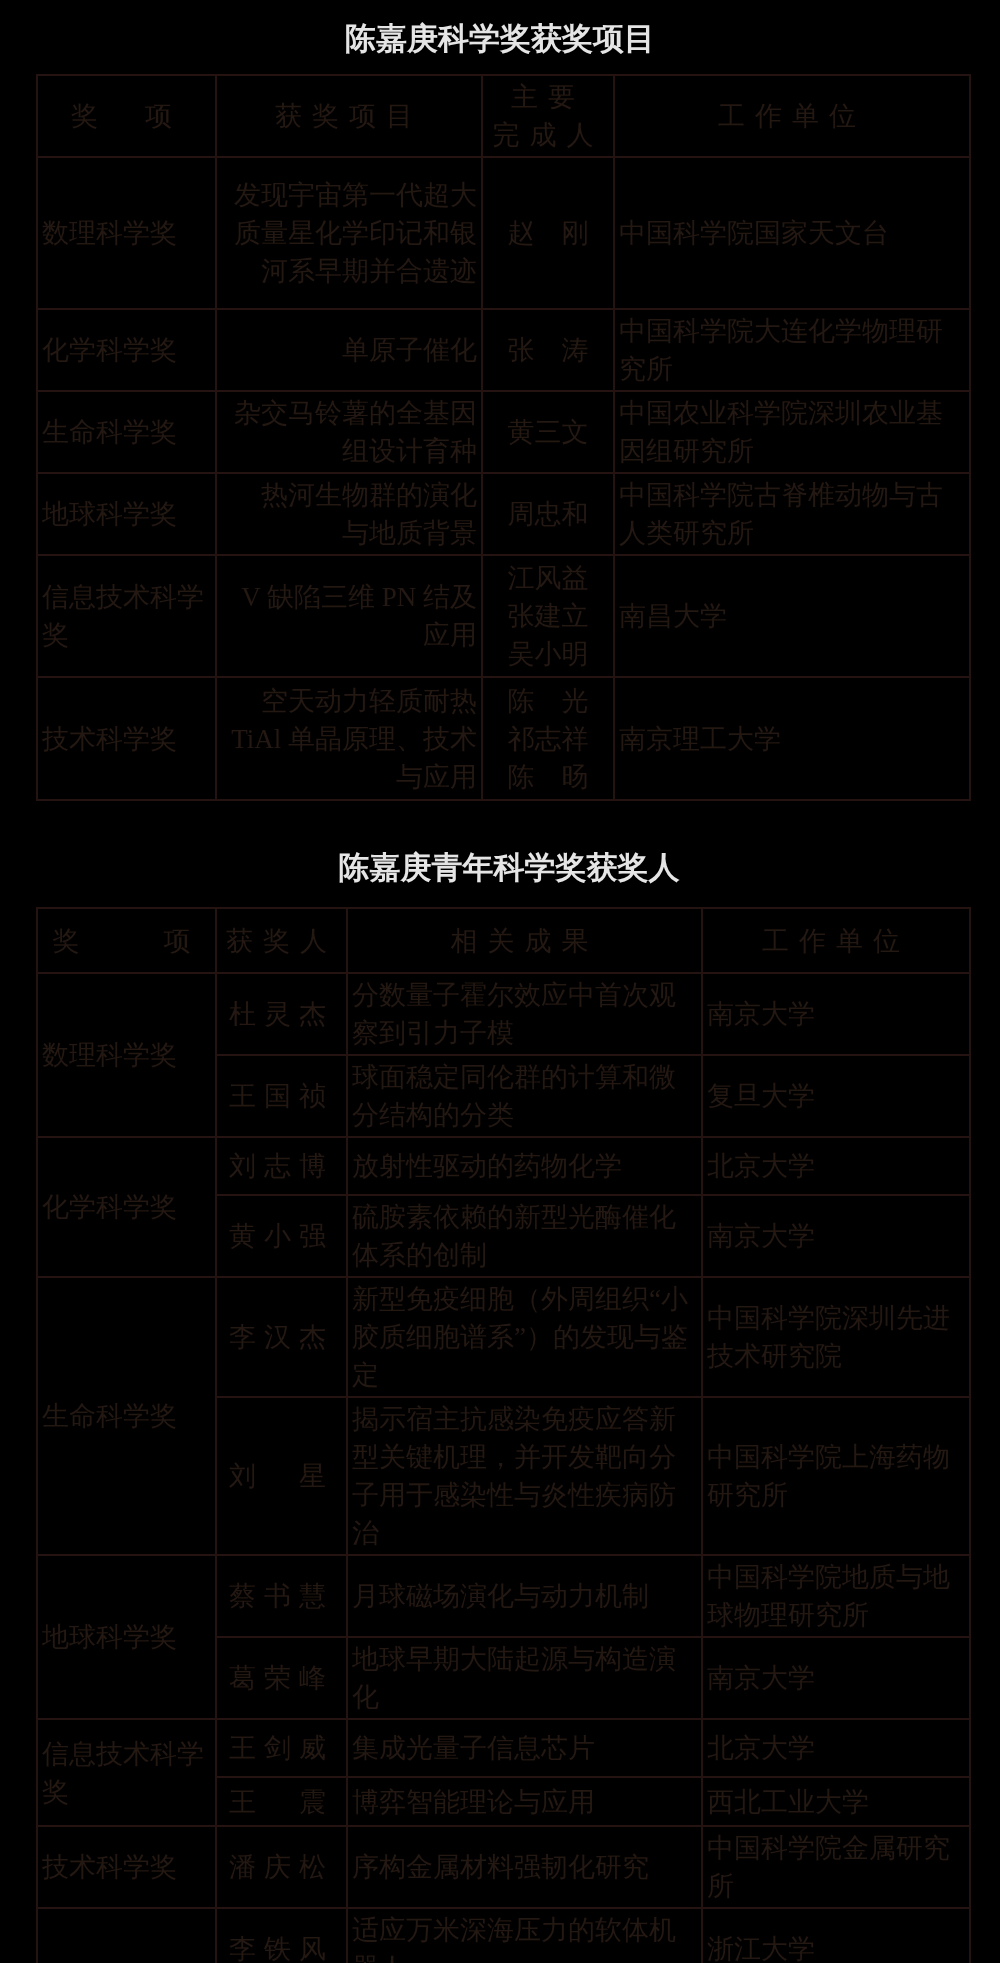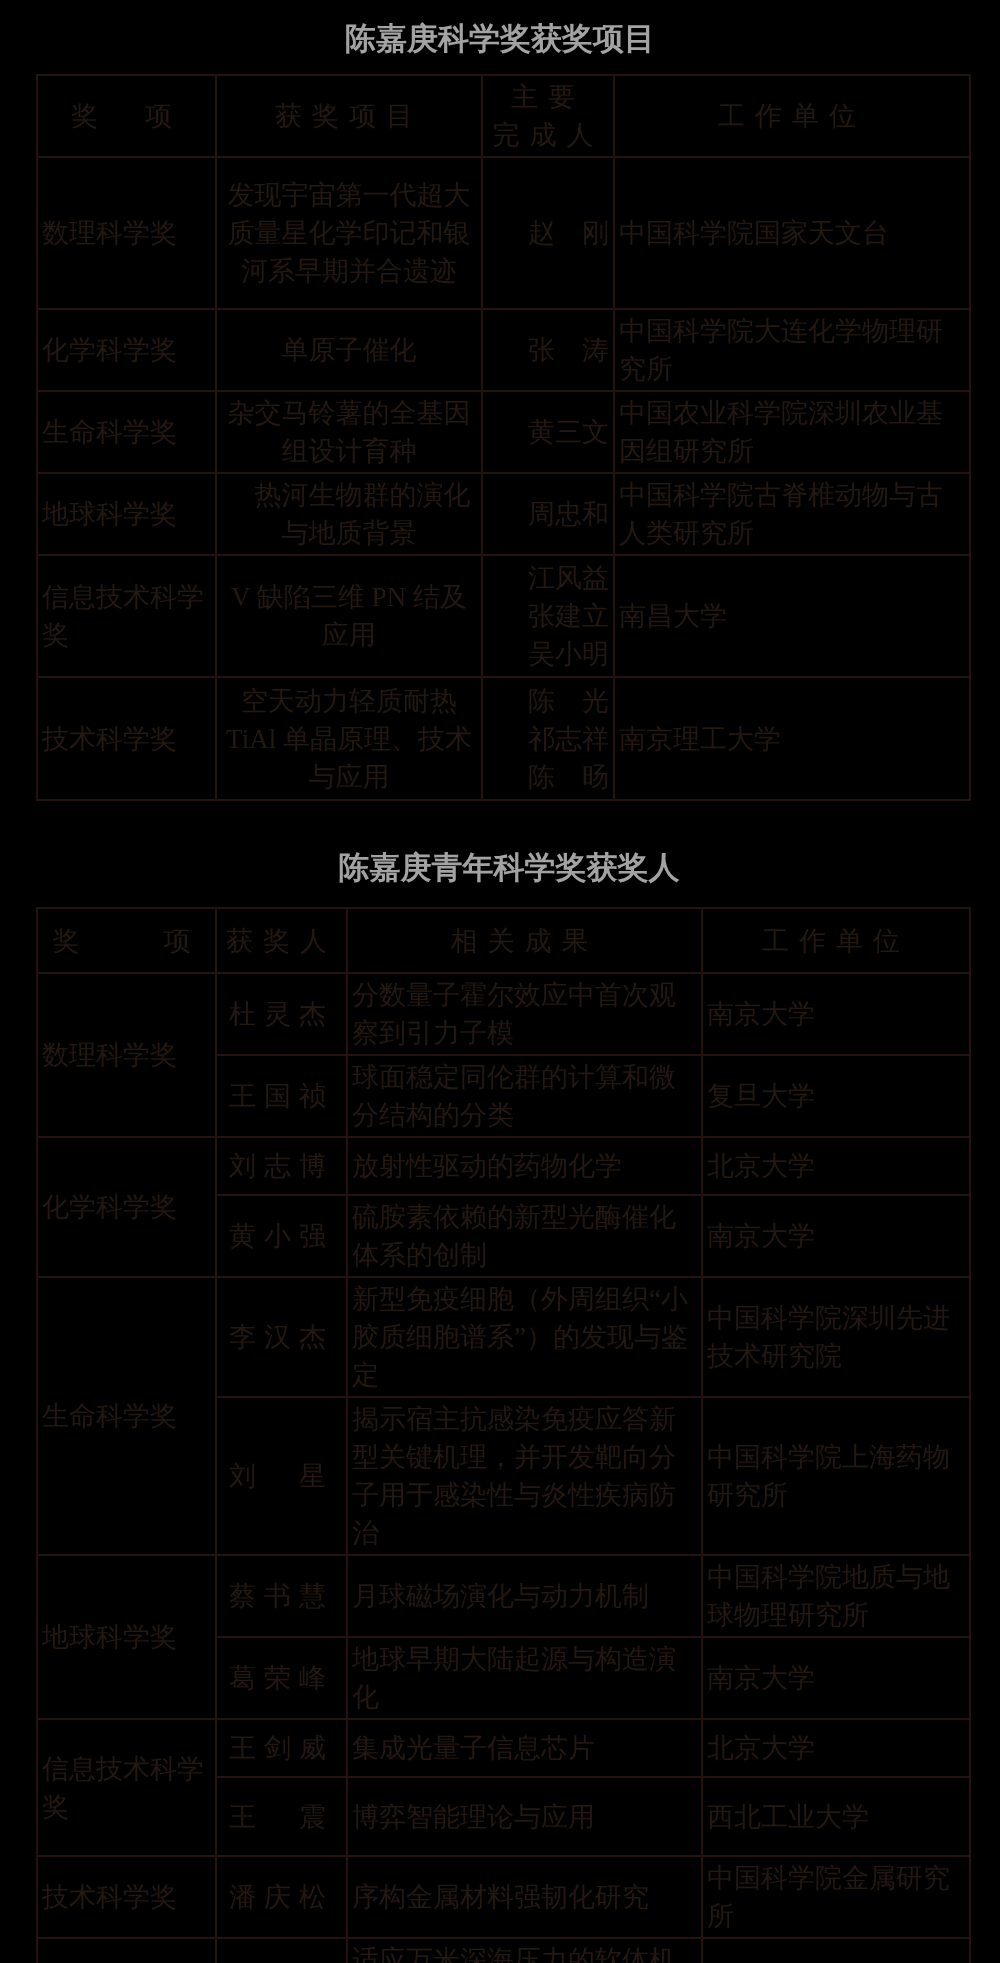--- a/index.html
+++ b/index.html
@@ -14,21 +14,21 @@
     background: #000000;
     color: #241812;
     font-family: "Liberation Serif", "DejaVu Serif", serif;
     overflow: hidden;
   }
   .sec-title {
     font-size: 31px;
     line-height: 34px;
     font-weight: bold;
     text-align: center;
-    color: #a3a3a3;
+    color: #e5e5e5;
   }
   #title1 { padding-top: 22px; }
   #title2 { margin-top: 50px; padding-left: 18px; }
 
   table.award-table {
     table-layout: fixed;
     width: 933px;
     margin-left: 36px;
     border-collapse: collapse;
     font-size: 27px;
@@ -47,24 +47,24 @@
   }
   th.hdr {
     text-align: center;
     letter-spacing: 10px;
   }
   td.c-award {
     font-weight: bold;
   }
   td.c-empty { text-align: center; }
   td.c-project {
-    text-align: center;
+    text-align: right;
     padding: 4px 13px;
   }
-  td.c-person { text-align: right; }
+  td.c-person { text-align: center; }
   td.c-winner {
     text-align: center;
     letter-spacing: 8px;
   }
   td.c-result {
     text-align: left;
     padding: 4px 13px;
   }
   td.c-org {
     text-align: left;
@@ -201,21 +201,21 @@
       <td class="c-winner">葛荣峰</td>
       <td class="c-result">地球早期大陆起源与构造演化</td>
       <td class="c-org">南京大学</td>
     </tr>
     <tr style="height:58px">
       <td class="c-award" rowspan="2">信息技术科学奖</td>
       <td class="c-winner">王剑威</td>
       <td class="c-result">集成光量子信息芯片</td>
       <td class="c-org">北京大学</td>
     </tr>
-    <tr style="height:79px">
+    <tr style="height:49px">
       <td class="c-winner">王　震</td>
       <td class="c-result">博弈智能理论与应用</td>
       <td class="c-org">西北工业大学</td>
     </tr>
     <tr style="height:74px">
       <td class="c-award">技术科学奖</td>
       <td class="c-winner">潘庆松</td>
       <td class="c-result">序构金属材料强韧化研究</td>
       <td class="c-org">中国科学院金属研究所</td>
     </tr>

